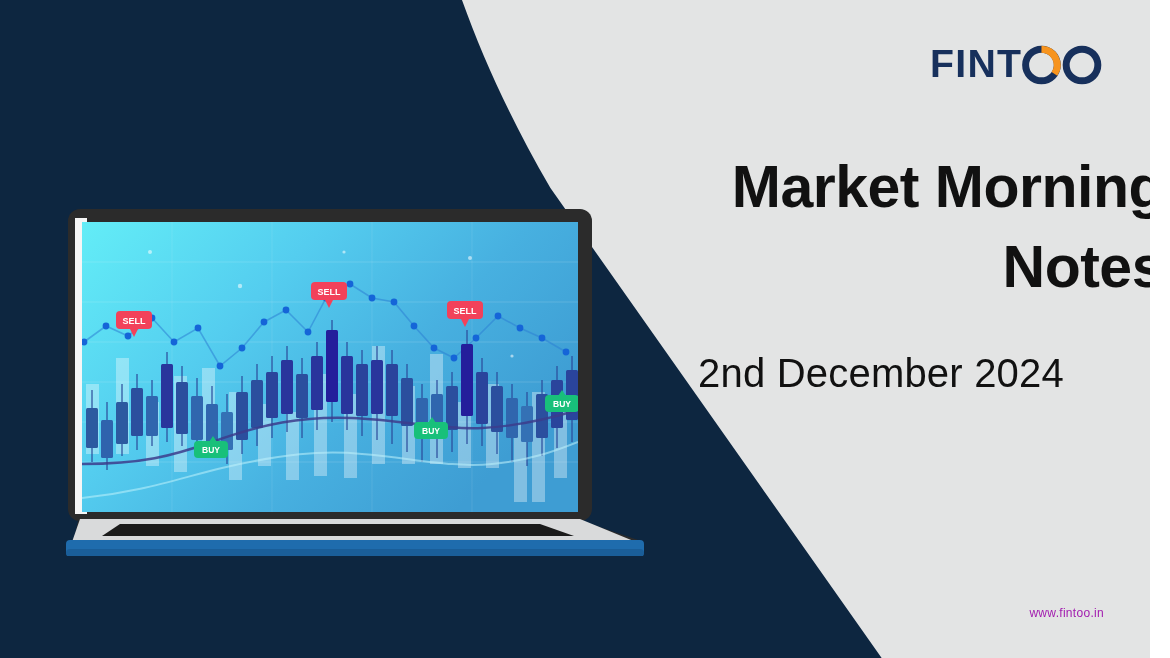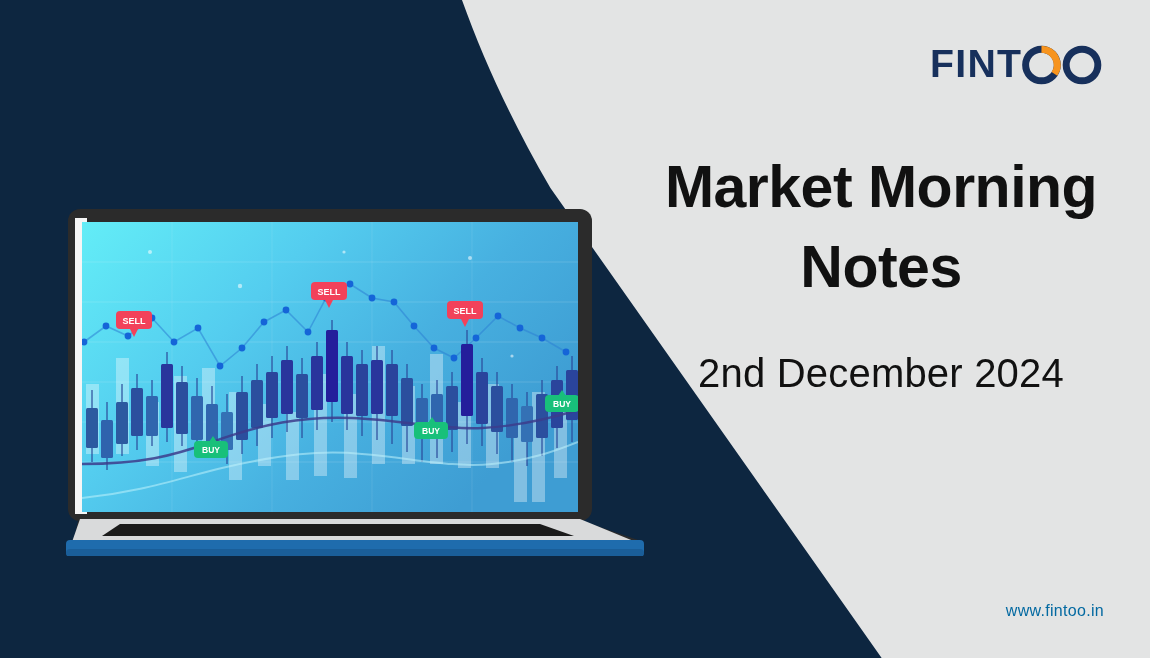--- a/index.html
+++ b/index.html
@@ -47,34 +47,35 @@
     text-align: center;
   }
   .title {
     color: #111111;
     font-size: 59px;
     font-weight: 700;
     line-height: 1.35;
     letter-spacing: -0.5px;
     margin: 0;
     white-space: pre-line;
+    text-align: right;
   }
   .date {
     margin-top: 44px;
     color: #111111;
     font-size: 40px;
     font-weight: 500;
     letter-spacing: 0.2px;
   }
   .weburl {
     position: absolute;
     right: 46px;
     bottom: 38px;
-    color: #0369a1;
-    font-size: 16px;
+    color: #a21caf;
+    font-size: 12px;
     font-weight: 400;
     letter-spacing: 0.3px;
   }
 
   
   .laptop {
     position: absolute;
     left: 62px;
     top: 206px;
     width: 582px;

